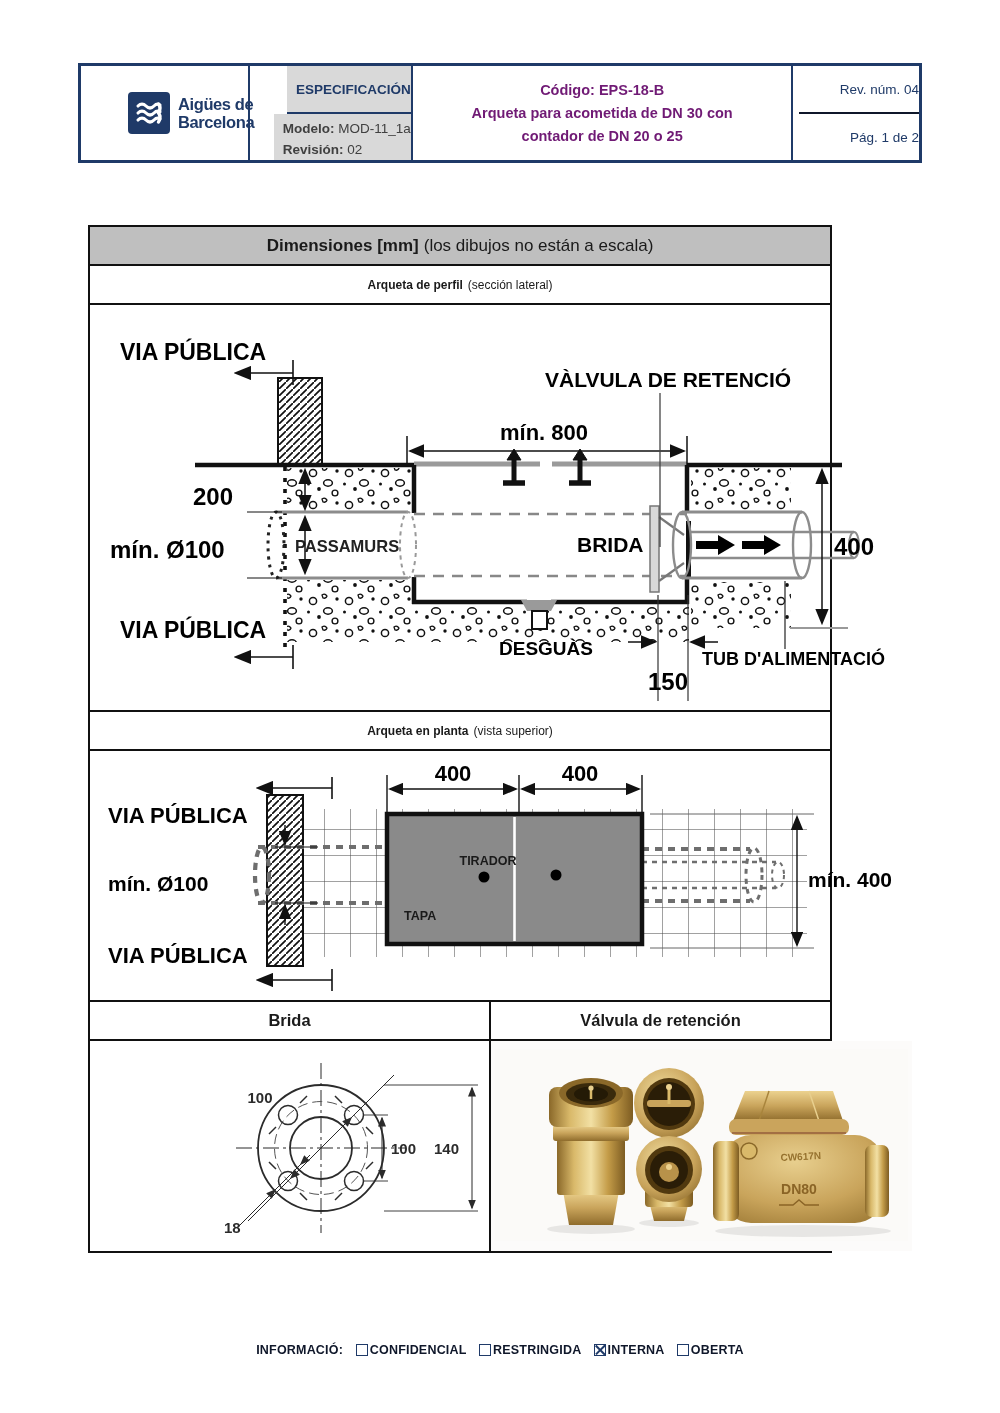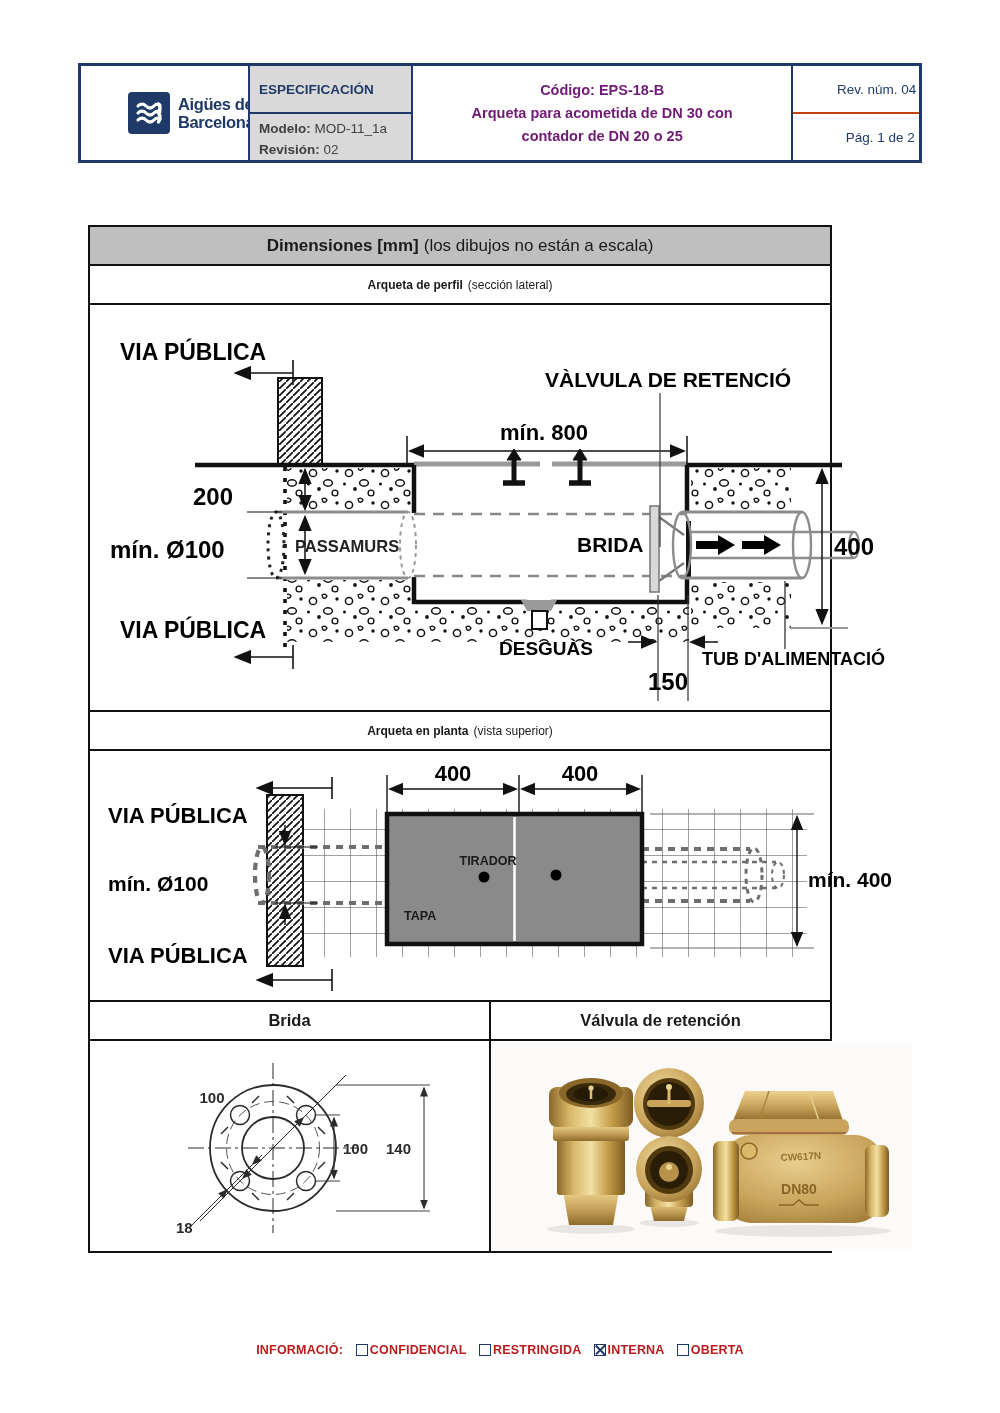--- a/index.html
+++ b/index.html
@@ -5,57 +5,57 @@
   html,body{margin:0;padding:0;}
   body{
     width:1000px;height:1413px;position:relative;background:#ffffff;
     font-family:"Liberation Sans", sans-serif;color:#1a1a1a;overflow:hidden;
   }
   
   .doc-header{
     position:absolute;left:78px;top:63px;width:844px;height:100px;
     border:3px solid #1f3a68;box-sizing:border-box;display:flex;background:#fff;
   }
-  .dh-col{box-sizing:border-box;}
+  .dh-col{box-sizing:border-box;align-items:flex-end;}
   .dh-logo{width:137px;display:flex;align-items:center;padding-left:17px;margin-left:30px;}
   .logo-icon{width:42px;height:42px;background:#1f3a68;border-radius:4px;flex:0 0 auto;
     display:flex;align-items:center;justify-content:center;}
   .logo-text{margin-left:8px;color:#1f3a68;font-weight:bold;font-size:16.5px;line-height:18px;letter-spacing:-0.4px;}
   .dh-spec{width:168px;border-left:2px solid #1f3a68;border-right:2px solid #1f3a68;display:flex;flex-direction:column;}
   .dh-spec-top{height:48px;background:#d9d9d9;border-bottom:2px solid #1f3a68;display:flex;align-items:center;padding-left:9px;
     color:#1f3a68;font-weight:bold;font-size:13.5px;box-sizing:border-box;}
   .dh-spec-bottom{flex:1;background:#d9d9d9;padding:4px 0 0 9px;color:#404040;font-size:13.5px;line-height:21px;}
   .dh-spec-bottom b{font-weight:bold;}
   .dh-title{width:386px;display:flex;flex-direction:column;justify-content:center;align-items:center;
     color:#701a75;font-weight:bold;font-size:14.5px;line-height:23px;text-align:center;}
   .dh-right{width:130px;border-left:2px solid #1f3a68;display:flex;flex-direction:column;color:#1f3a68;font-size:13.5px;}
-  .dh-right-top{height:48px;border-bottom:2px solid #c2410c;display:flex;align-items:center;justify-content:center;box-sizing:border-box;padding-left:41px;}
+  .dh-right-top{height:48px;border-bottom:2px solid #0f172a;display:flex;align-items:center;justify-content:center;box-sizing:border-box;padding-left:41px;}
   .dh-right-bottom{flex:1;display:flex;align-items:center;justify-content:center;padding-left:48px;}
   
   .spec-table{
     position:absolute;left:88px;top:225px;width:744px;height:1028px;
     border:2.5px solid #111;box-sizing:border-box;display:flex;flex-direction:column;background:#fff;
   }
   .row-band{height:40px;background:#bfbfbf;border-bottom:2.5px solid #111;
     display:flex;align-items:center;justify-content:center;font-size:17px;box-sizing:border-box;}
   .row-title{height:40px;border-bottom:2px solid #111;display:flex;align-items:center;justify-content:center;
     font-size:12px;box-sizing:border-box;background:#fff;}
   .row-band b,.row-title b{font-weight:bold;margin-right:5px;}
   .row-draw{position:relative;box-sizing:border-box;border-bottom:2px solid #111;background:#fff;}
   .row-draw.profile{height:407px;}
   .row-draw.planta{height:251px;}
   .row-split-head{height:40px;display:flex;border-bottom:2px solid #111;box-sizing:border-box;font-weight:bold;font-size:16.5px;}
   .row-split-head .cell-l{width:399px;display:flex;align-items:center;justify-content:center;box-sizing:border-box;}
   .row-split-head .cell-r{flex:1;border-left:2px solid #111;display:flex;align-items:center;justify-content:center;box-sizing:border-box;}
   .row-split-body{flex:1;display:flex;box-sizing:border-box;}
-  .row-split-body .cell-l{width:399px;box-sizing:border-box;position:relative;}
+  .row-split-body .cell-l{width:399px;box-sizing:border-box;position:relative;padding-left:48px;}
   .row-split-body .cell-r{flex:1;border-left:2px solid #111;box-sizing:border-box;position:relative;background:#fcfbfa;}
   svg text{font-family:"Liberation Sans", sans-serif;}
   
-  .footer{position:absolute;left:0;top:1343px;width:100%;text-align:center;color:#b91c1c;
+  .footer{position:absolute;left:0;top:1343px;width:100%;text-align:center;color:#0f172a;
     font-weight:bold;font-size:12.5px;letter-spacing:0.2px;}
   .footer .fitem{margin-left:9px;white-space:nowrap;}
   .cbox{display:inline-block;width:10px;height:10px;border:1.7px solid #1f3a68;box-sizing:content-box;
     vertical-align:-2px;margin-right:2px;position:relative;}
   .cbox.checked::before,.cbox.checked::after{
     content:"";position:absolute;left:-1px;top:4.2px;width:12.5px;height:1.7px;background:#1f3a68;}
   .cbox.checked::before{transform:rotate(45deg);}
   .cbox.checked::after{transform:rotate(-45deg);}
 </style>
 </head>

